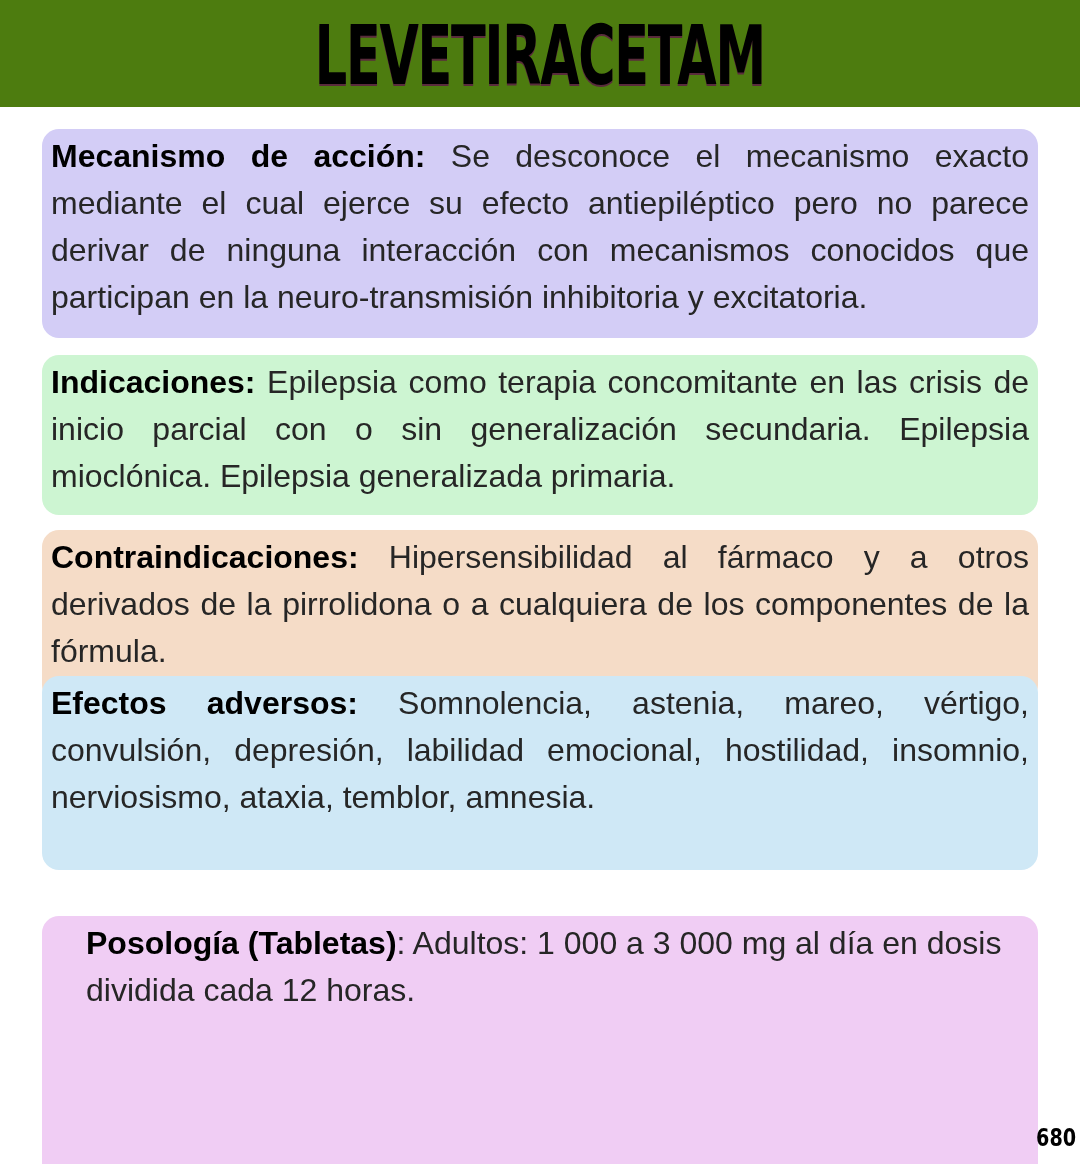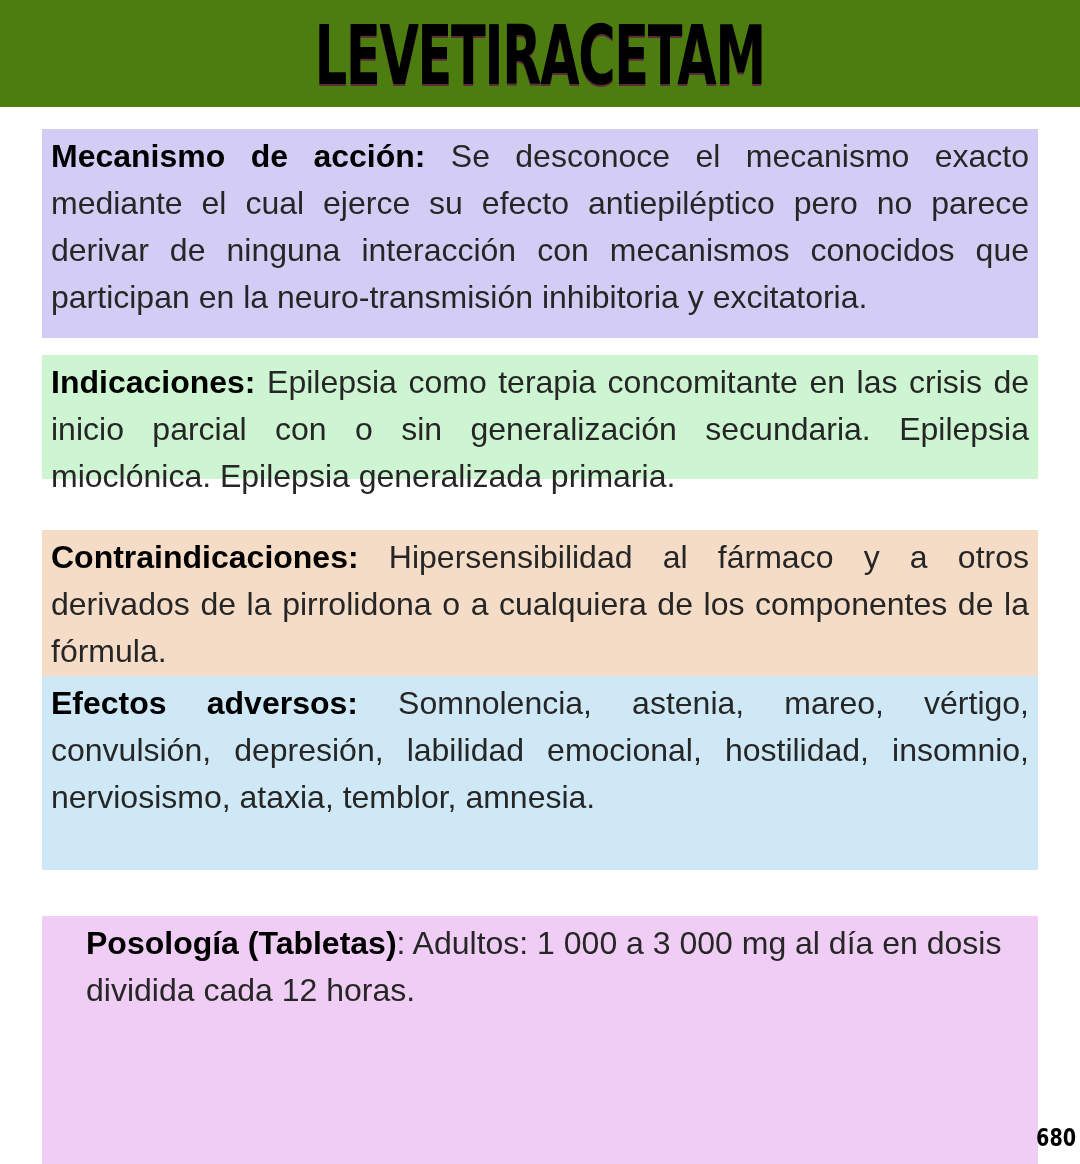--- a/index.html
+++ b/index.html
@@ -40,30 +40,31 @@
     }
     .card {
       position: absolute;
       left: 42px;
       width: 996px;
       box-sizing: border-box;
       padding: 4px 9px 0 9px;
       font-size: 32px;
       line-height: 47px;
       text-align: justify;
+      border-radius: 17px;
     }
     .card .lbl {
       font-weight: bold;
       color: #000000;
     }
     .card .body-text {
       color: #262626;
     }
     .c-mech { top: 129px; height: 209px; background: #d3cdf6; }
-    .c-ind  { top: 355px; height: 124px; background: #cdf5d2; }
+    .c-ind  { top: 355px; height: 160px; background: #cdf5d2; }
     .c-contra { top: 530px; height: 172px; background: #f5dcc7; }
     .c-adv { top: 676px; height: 194px; background: #cfe8f6; }
     .c-pos { top: 916px; height: 278px; background: #f0cdf4; text-align: left; padding-left: 44px; }
     .page-number {
       position: absolute;
       right: 4px;
       top: 1124px;
       font-family: "DejaVu Sans", sans-serif;
       font-weight: bold;
       font-size: 24px;

